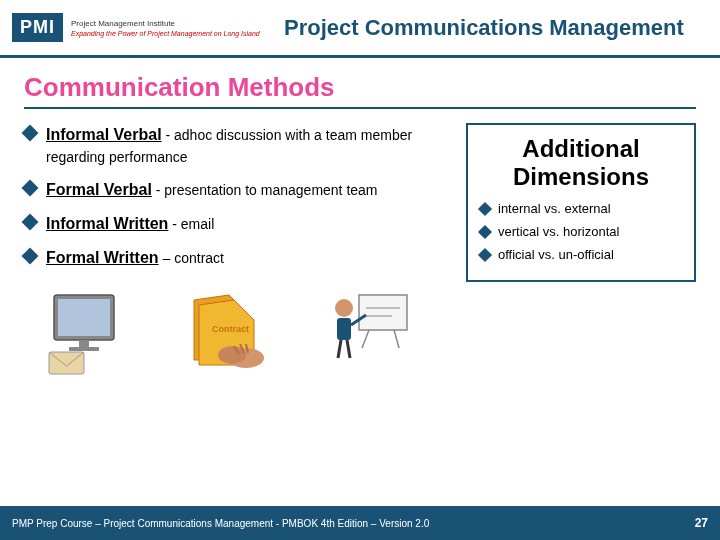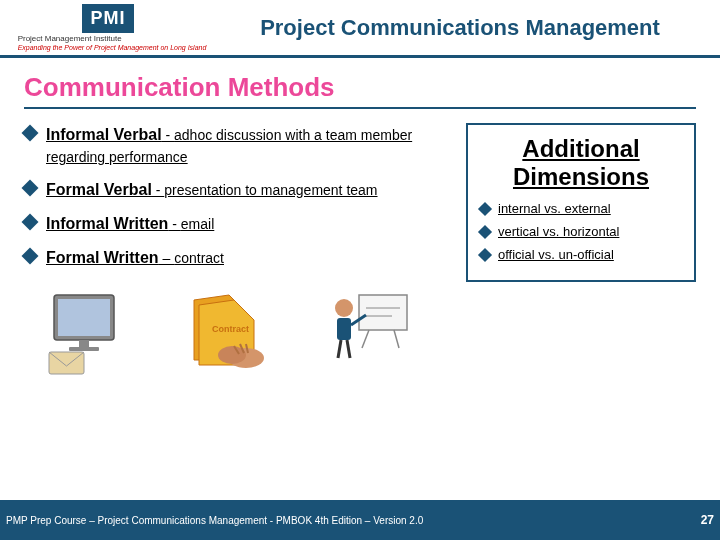--- a/index.html
+++ b/index.html
@@ -19,21 +19,20 @@
       background: #fff;
       border-bottom: 3px solid #1a5276;
       padding: 6px 12px;
       height: 58px;
     }
 
     .logo-area {
       display: flex;
       align-items: center;
       min-width: 200px;
-      flex-direction: column;
     }
 
     .logo-box {
       background: #1a5276;
       color: #fff;
       font-size: 18px;
       font-weight: bold;
       padding: 4px 8px;
       margin-right: 8px;
       letter-spacing: 1px;
@@ -70,21 +69,20 @@
       font-weight: bold;
       color: #ec4899;
       margin-bottom: 14px;
       border-bottom: 2px solid #1a5276;
       padding-bottom: 4px;
     }
 
     .content-area {
       display: flex;
       gap: 32px;
-      text-decoration: underline;
     }
 
     .left-column {
       flex: 1;
     }
 
     .right-column {
       width: 230px;
     }
 
@@ -173,25 +171,25 @@
     .envelope-svg { width: 110px; height: 90px; }
 
     
     .presenter-svg { width: 90px; height: 90px; }
 
     
     .footer {
       background: #1a5276;
       color: #fff;
       font-size: 10px;
-      height: 40px;
+      height: 34px;
       display: flex;
       align-items: center;
       justify-content: space-between;
-      padding: 0 6px;
+      padding: 0 12px;
       position: absolute;
       bottom: 0;
       left: 0;
       right: 0;
     }
 
     .footer-page {
       font-weight: bold;
       font-size: 12px;
     }

